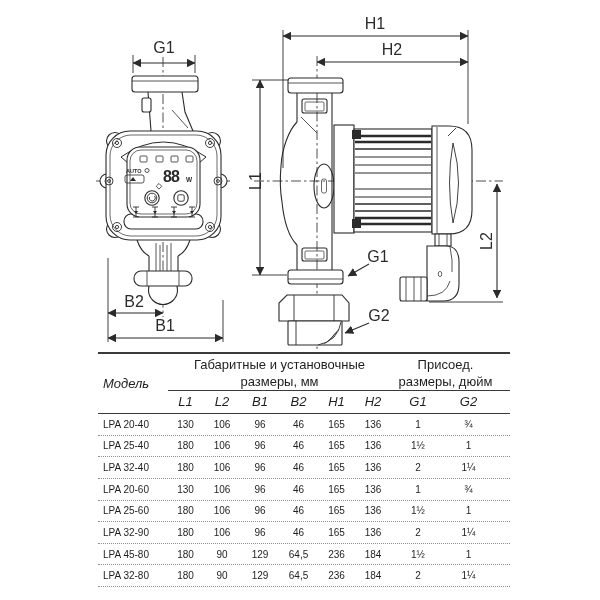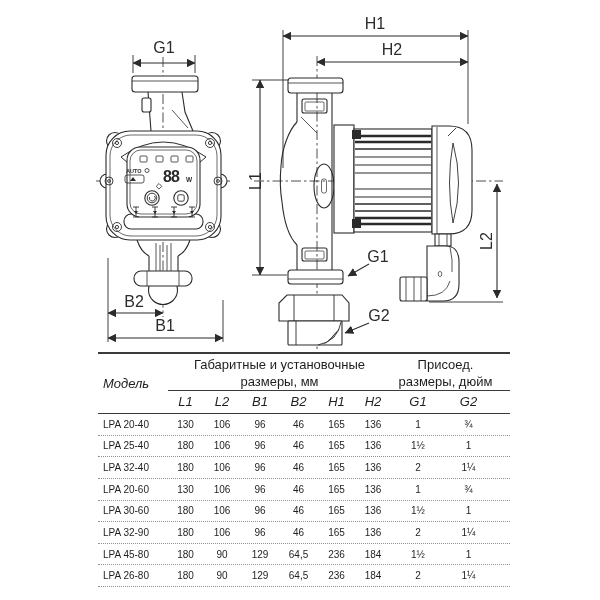--- a/index.html
+++ b/index.html
@@ -307,21 +307,21 @@
       <div>130</div>
       <div>106</div>
       <div>96</div>
       <div>46</div>
       <div>165</div>
       <div>136</div>
       <div>1</div>
       <div class="g2c">¾</div>
     </div>
     <div class="t-row">
-      <div class="m">LPA 30-60</div>
+      <div class="m">LPA 25-60</div>
       <div>180</div>
       <div>106</div>
       <div>96</div>
       <div>46</div>
       <div>165</div>
       <div>136</div>
       <div>1½</div>
       <div class="g2c">1</div>
     </div>
     <div class="t-row">
@@ -340,21 +340,21 @@
       <div>180</div>
       <div>90</div>
       <div>129</div>
       <div>64,5</div>
       <div>236</div>
       <div>184</div>
       <div>1½</div>
       <div class="g2c">1</div>
     </div>
     <div class="t-row">
-      <div class="m">LPA 26-80</div>
+      <div class="m">LPA 32-80</div>
       <div>180</div>
       <div>90</div>
       <div>129</div>
       <div>64,5</div>
       <div>236</div>
       <div>184</div>
       <div>2</div>
       <div class="g2c">1¼</div>
     </div>
   </div>

